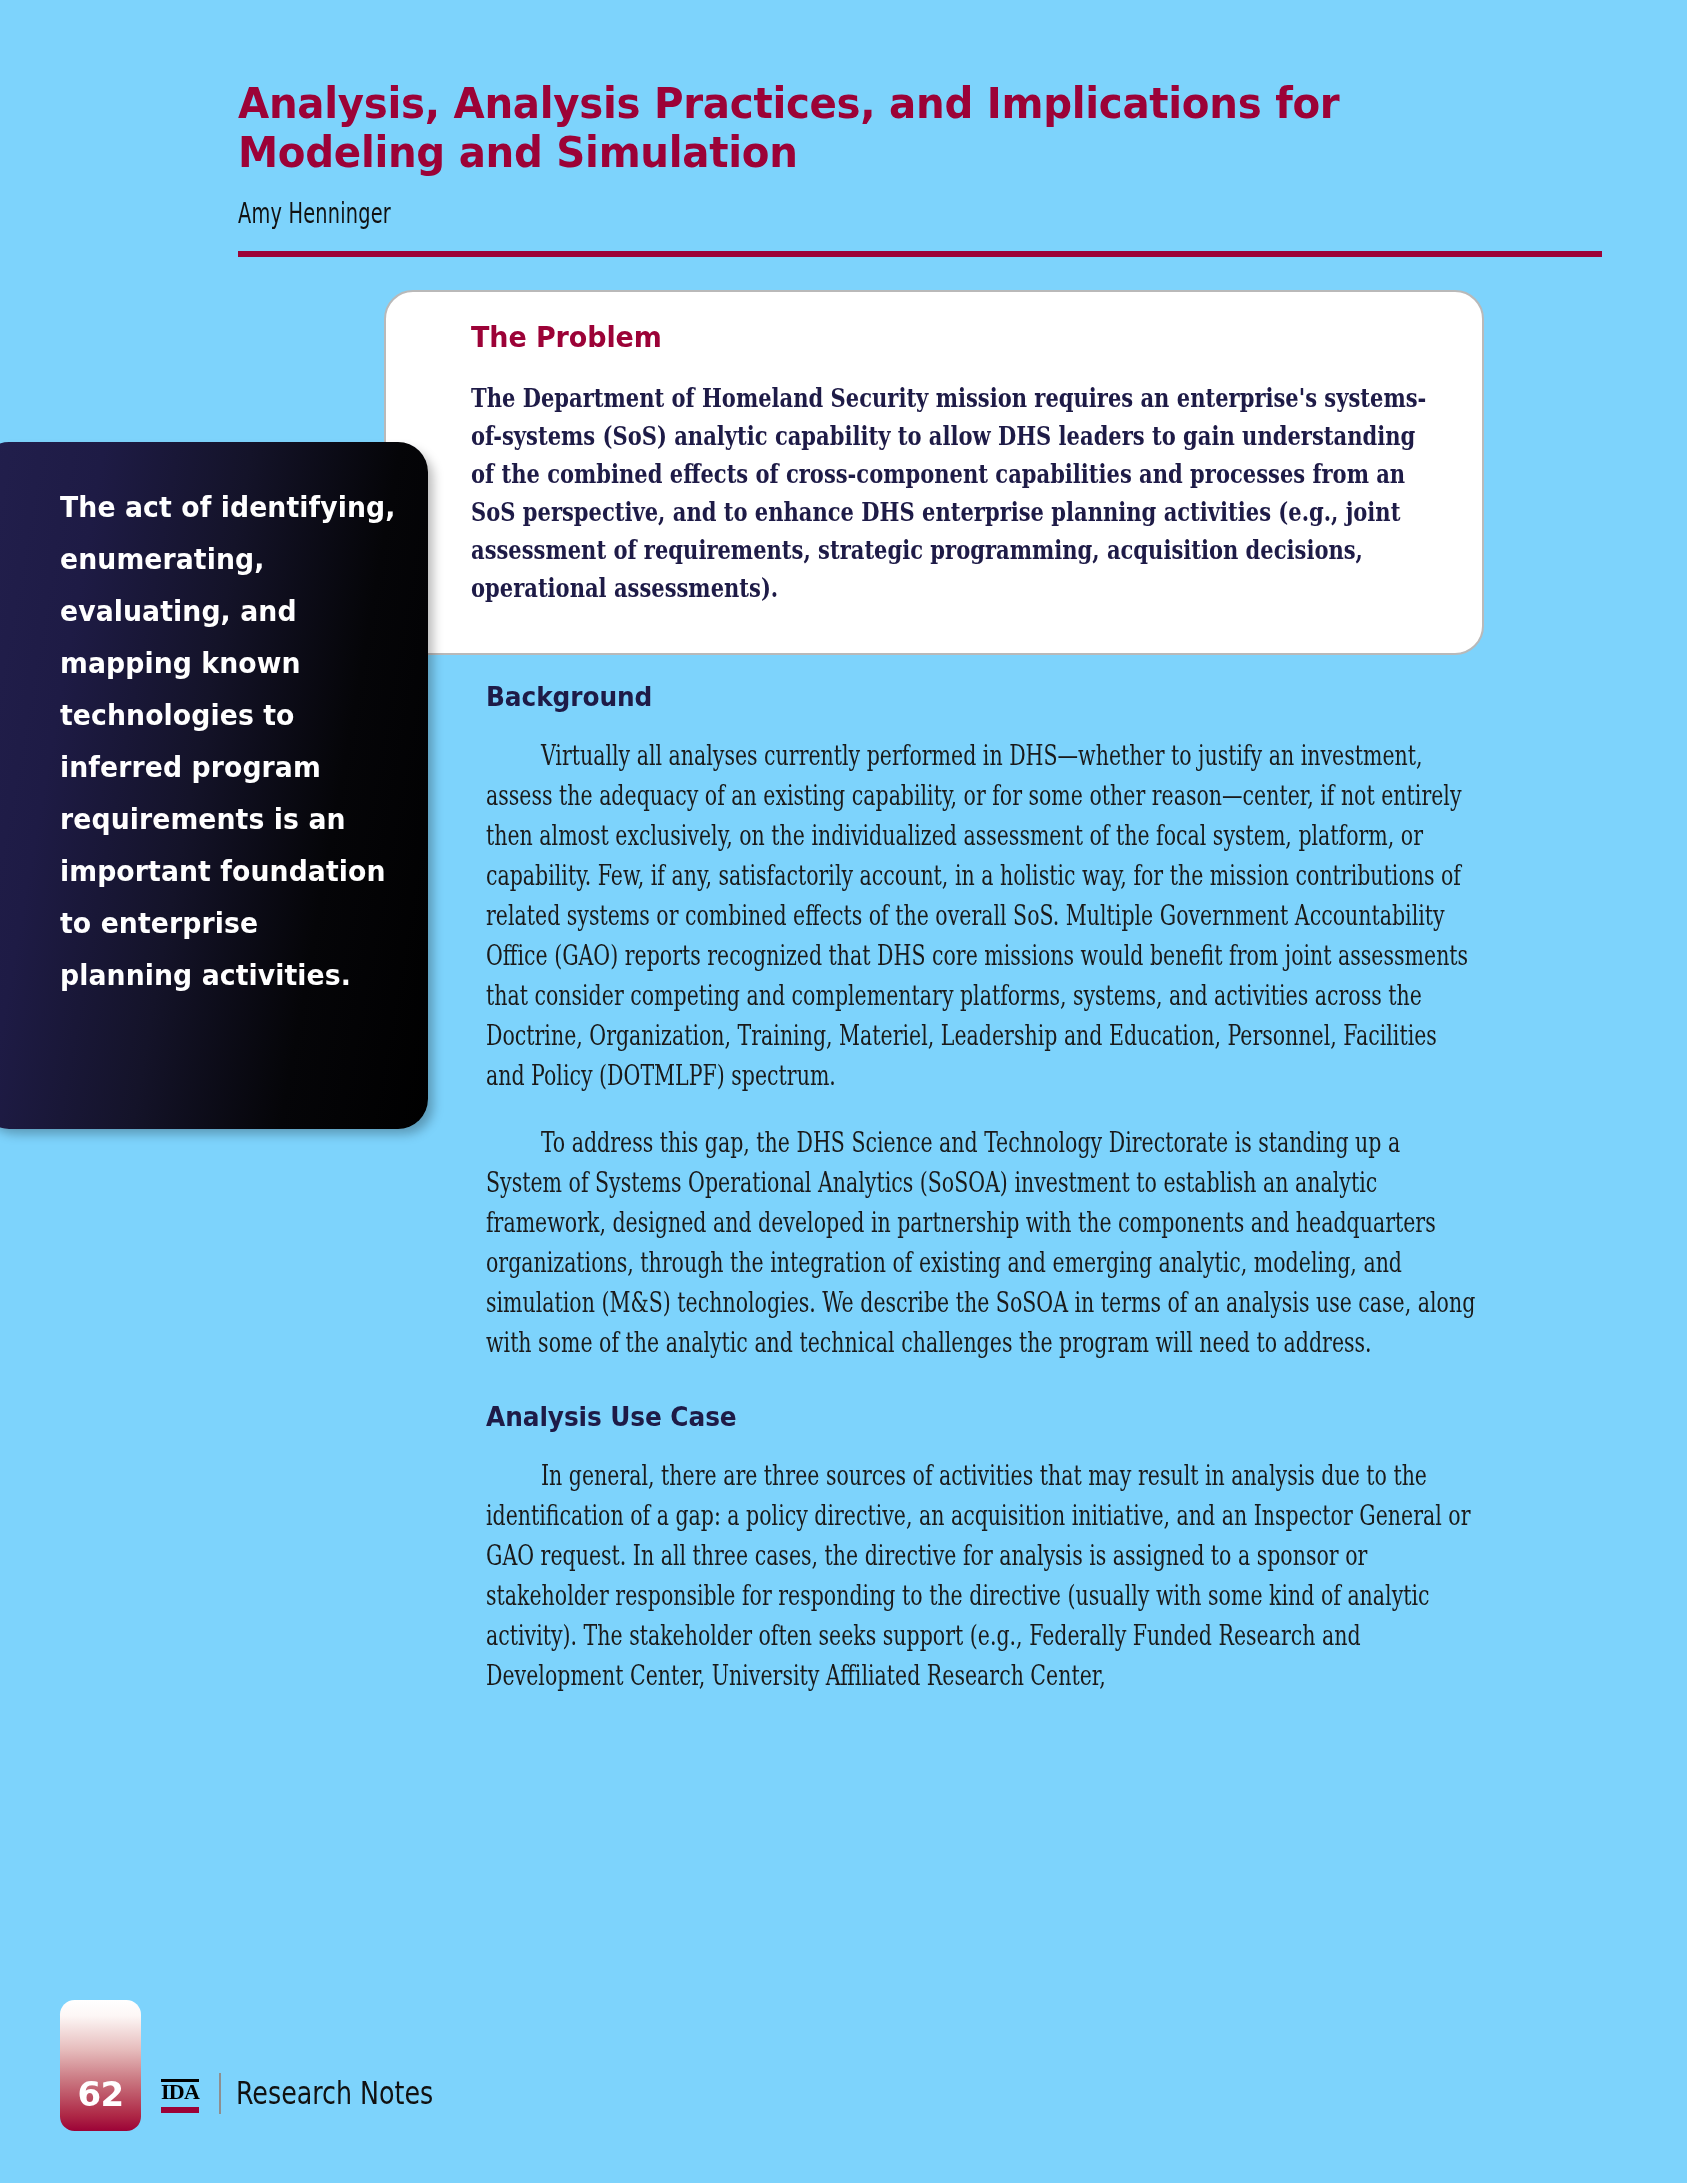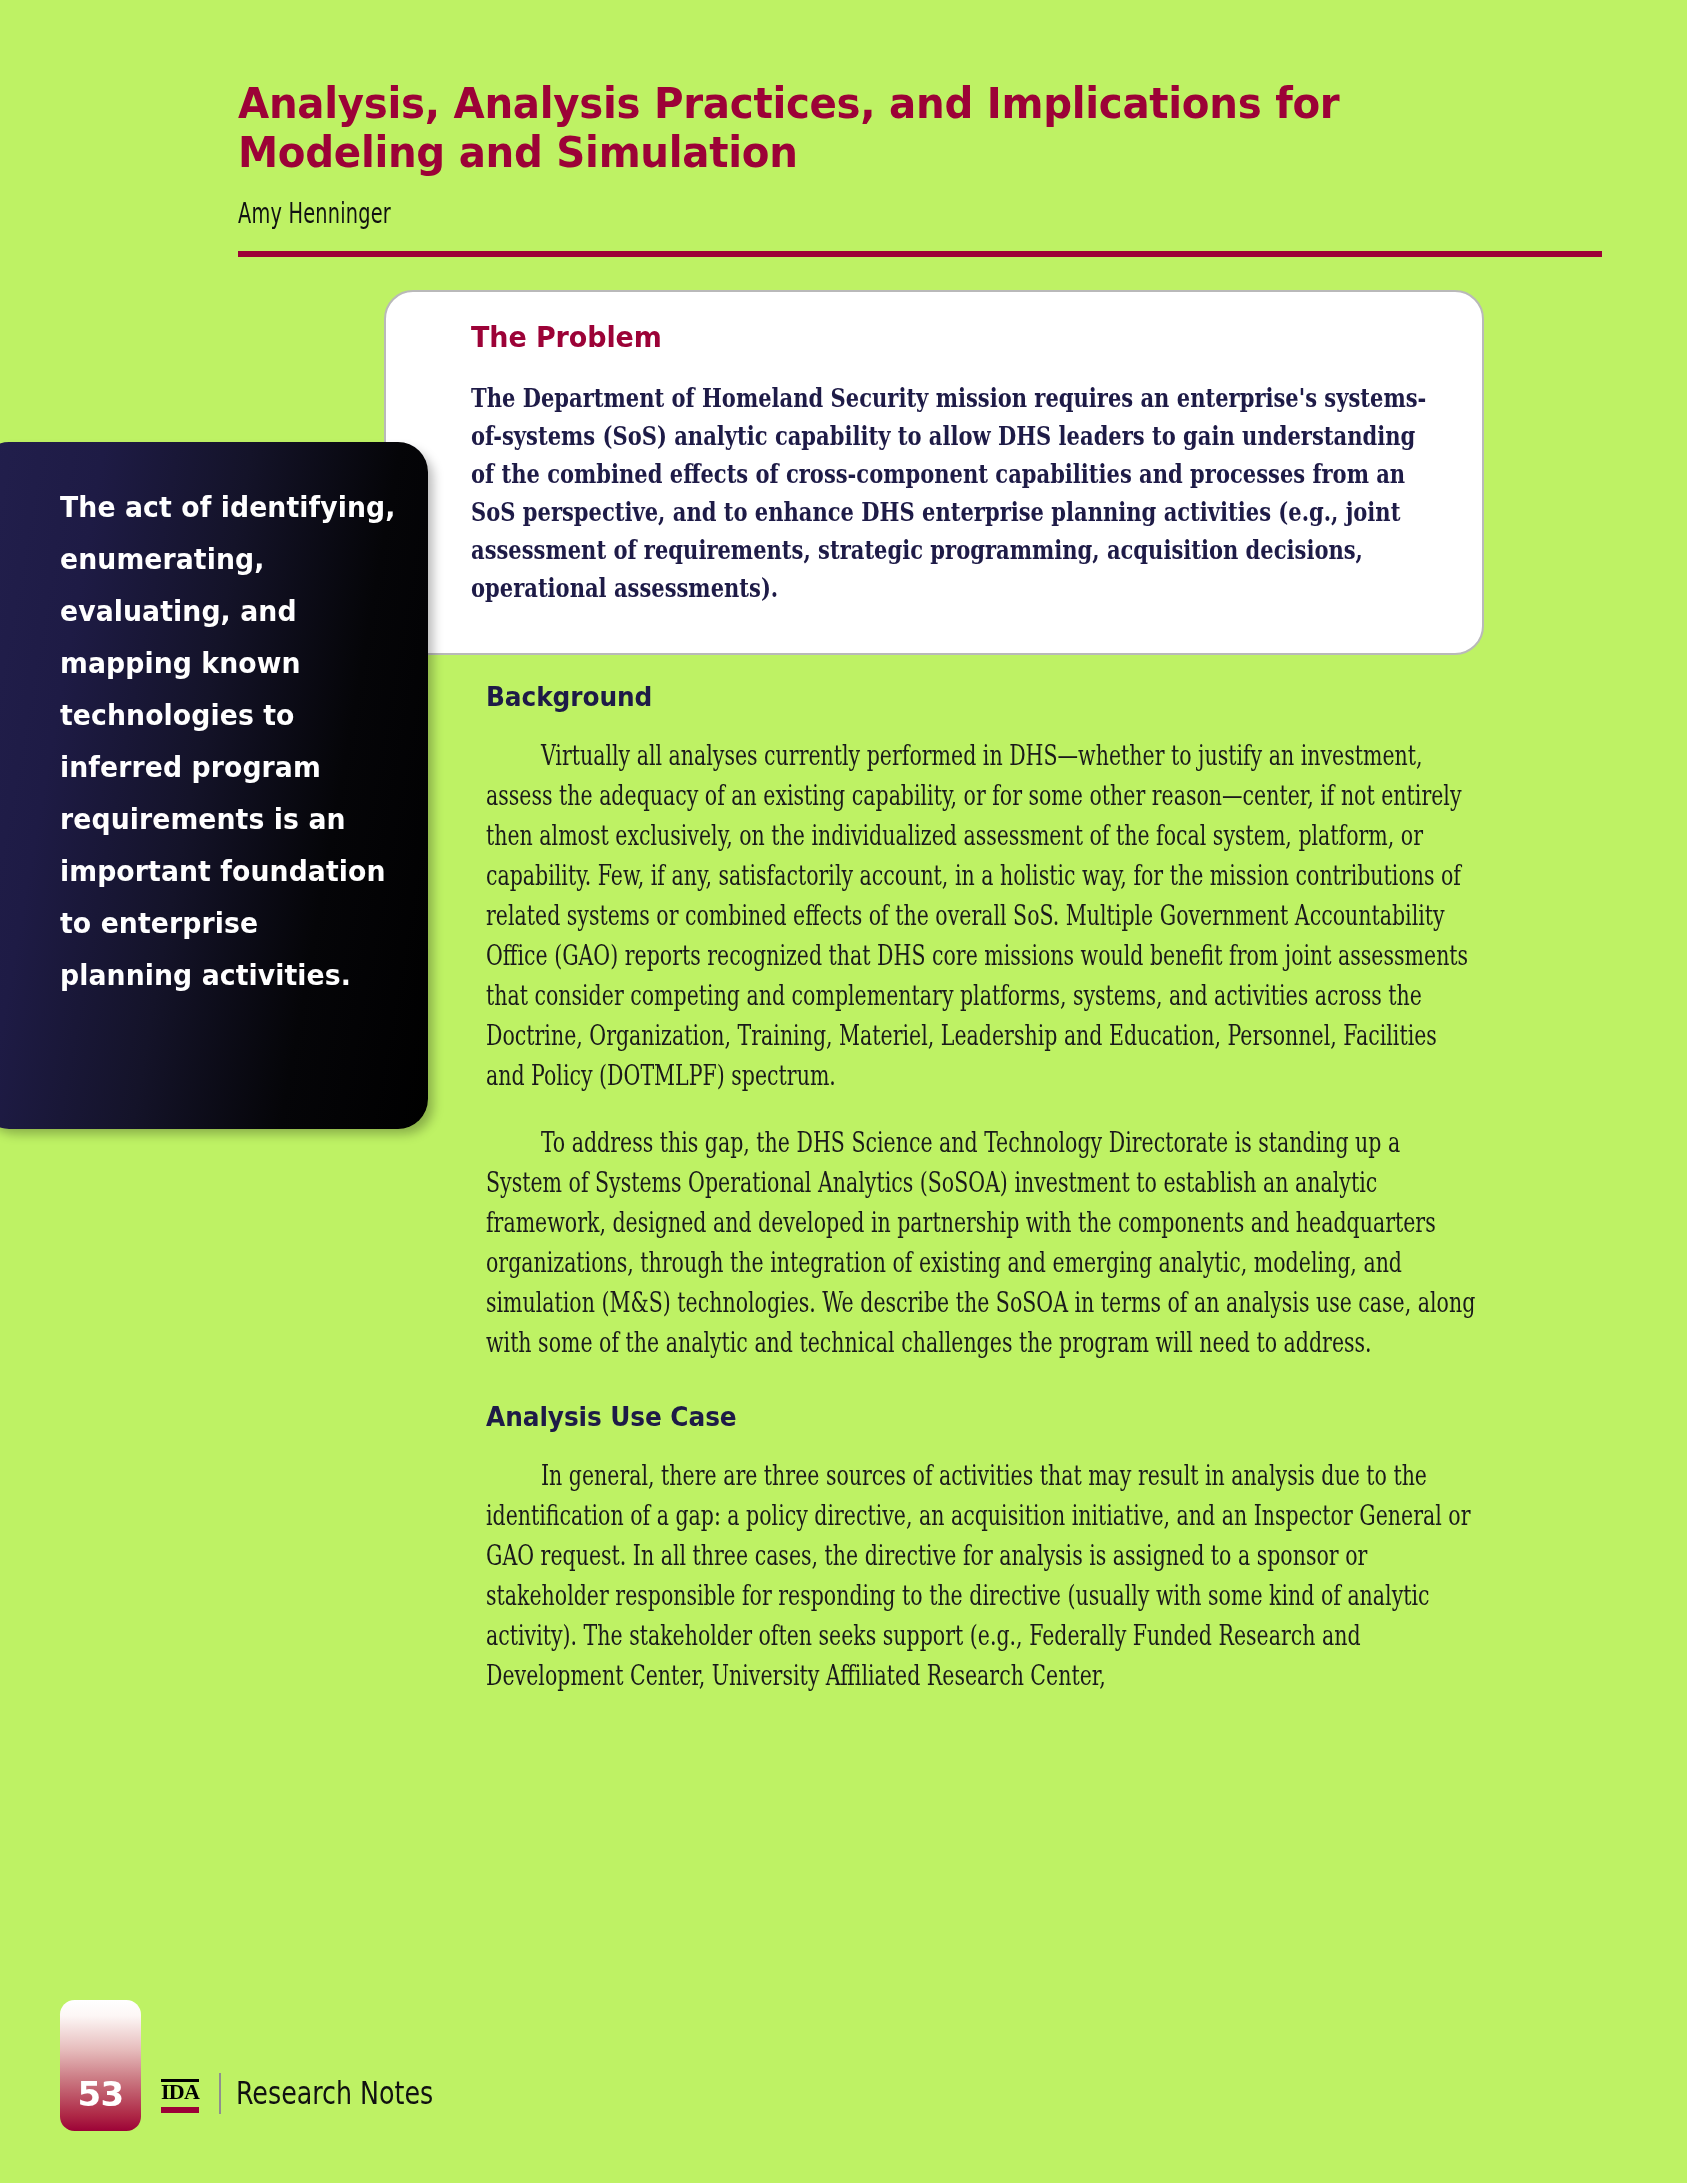--- a/index.html
+++ b/index.html
@@ -6,21 +6,21 @@
   html, body {
     margin: 0;
     padding: 0;
     background: #ffffff;
   }
 
   #page {
     position: relative;
     width: 1687px;
     height: 2183px;
-    background: #bef264;
+    background: #7dd3fc;
     overflow: hidden;
     font-family: "Liberation Sans", sans-serif;
   }
 
   
   #header {
     position: absolute;
     left: 238px;
     top: 79px;
     width: 1363px;
@@ -285,21 +285,21 @@
     <p class="body-paragraph">To address this gap, the DHS Science and Technology Directorate is standing up a System of Systems Operational Analytics (SoSOA) investment to establish an analytic framework, designed and developed in partnership with the components and headquarters organizations, through the integration of existing and emerging analytic, modeling, and simulation (M&amp;S) technologies. We describe the SoSOA in terms of an analysis use case, along with some of the analytic and technical challenges the program will need to address.</p>
 
     <div class="section-heading spaced">Analysis Use Case</div>
 
     <p class="body-paragraph">In general, there are three sources of activities that may result in analysis due to the identification of a gap: a policy directive, an acquisition initiative, and an Inspector General or GAO request. In all three cases, the directive for analysis is assigned to a sponsor or stakeholder responsible for responding to the directive (usually with some kind of analytic activity). The stakeholder often seeks support (e.g., Federally Funded Research and Development Center, University Affiliated Research Center,</p>
 
   </div>
 
   <div id="footer">
     <div id="page-number-tab">
-      <div id="page-number">53</div>
+      <div id="page-number">62</div>
     </div>
     <div id="footer-brand">
       <div id="ida-logo">
         <span id="ida-logo-overline"></span>
         <span>IDA</span>
         <span id="ida-logo-underline"></span>
       </div>
       <div id="footer-divider"></div>
       <div id="footer-label">Research Notes</div>
     </div>

